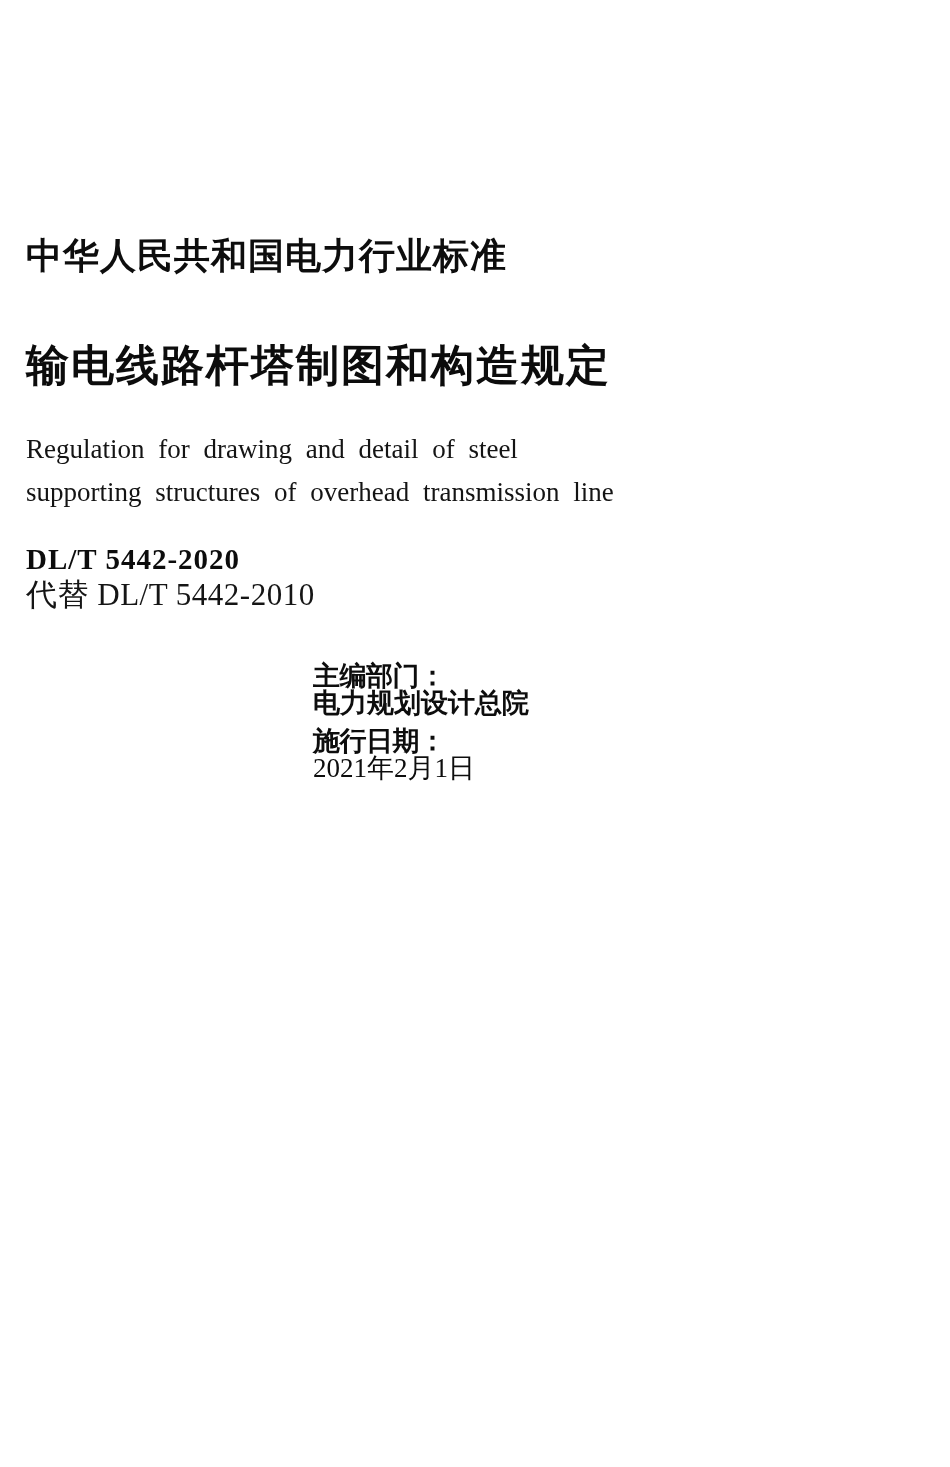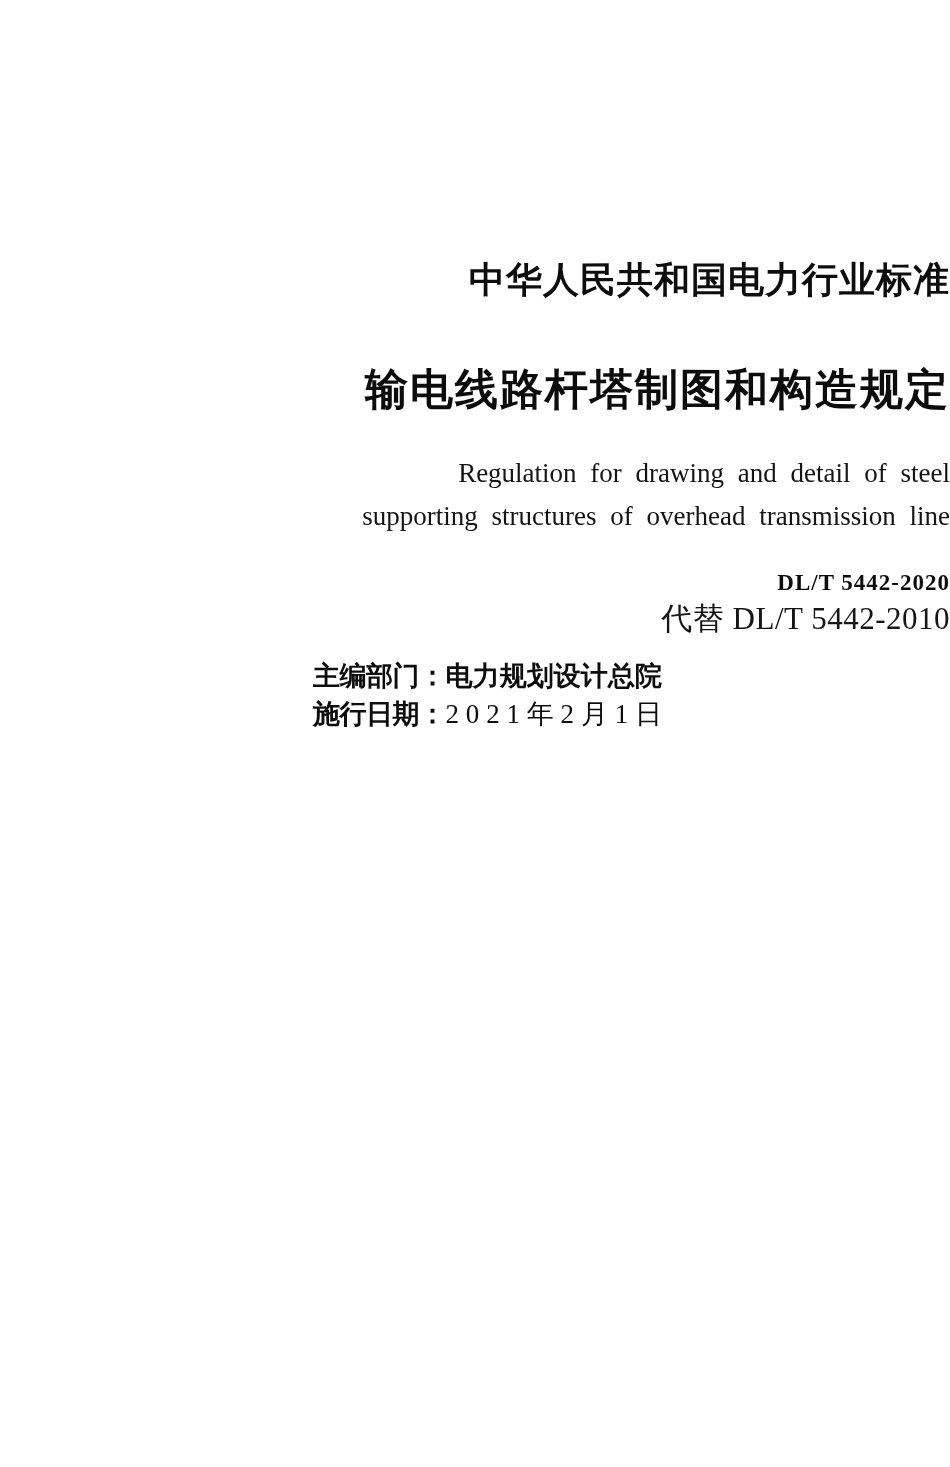--- a/index.html
+++ b/index.html
@@ -14,22 +14,21 @@
     margin: 0 auto;
     background: #ffffff;
     overflow: hidden;
     color: #111;
   }
   
   .centered {
     position: absolute;
     left: 26px;
     width: 924px;
-    text-align: right;
-    margin-top: 24px;
+    text-align: left;
   }
   .series-heading {
     top: 236px;
     font-family: "Liberation Sans", "DejaVu Sans", sans-serif;
     font-weight: bold;
     font-size: 36px;
     line-height: 40px;
     letter-spacing: 1px;
     color: #0d0d0d;
   }
@@ -47,21 +46,21 @@
     font-family: "Liberation Serif", "DejaVu Serif", serif;
     font-size: 27px;
     line-height: 43px;
     word-spacing: 7px;
     color: #141414;
   }
   .std-number {
     top: 543px;
     font-family: "Liberation Serif", "DejaVu Serif", serif;
     font-weight: bold;
-    font-size: 23px;
+    font-size: 29px;
     line-height: 32px;
     letter-spacing: 1px;
     color: #0c0c0c;
   }
   .supersedes {
     top: 581px;
     font-family: "Liberation Serif", "DejaVu Serif", serif;
     font-size: 31px;
     line-height: 28px;
     letter-spacing: 0.5px;
@@ -75,20 +74,21 @@
     font-family: "Liberation Sans", "DejaVu Sans", sans-serif;
     font-weight: bold;
     font-size: 27px;
     color: #0d0d0d;
   }
   .detail-row {
     display: flex;
     align-items: baseline;
     line-height: 27px;
     margin-bottom: 11px;
+    flex-direction: column;
   }
   .detail-row:last-child { margin-bottom: 0; }
   .detail-label {
     white-space: nowrap;
     letter-spacing: -0.5px;
     flex: 0 0 auto;
   }
   .detail-value {
     flex: 1 1 auto;
   }

